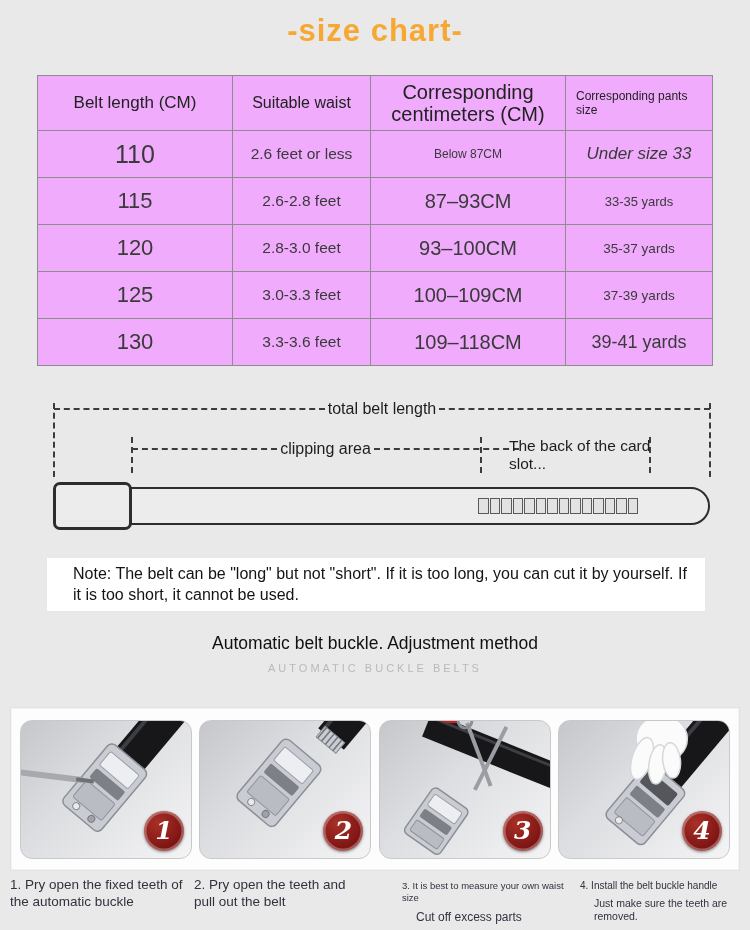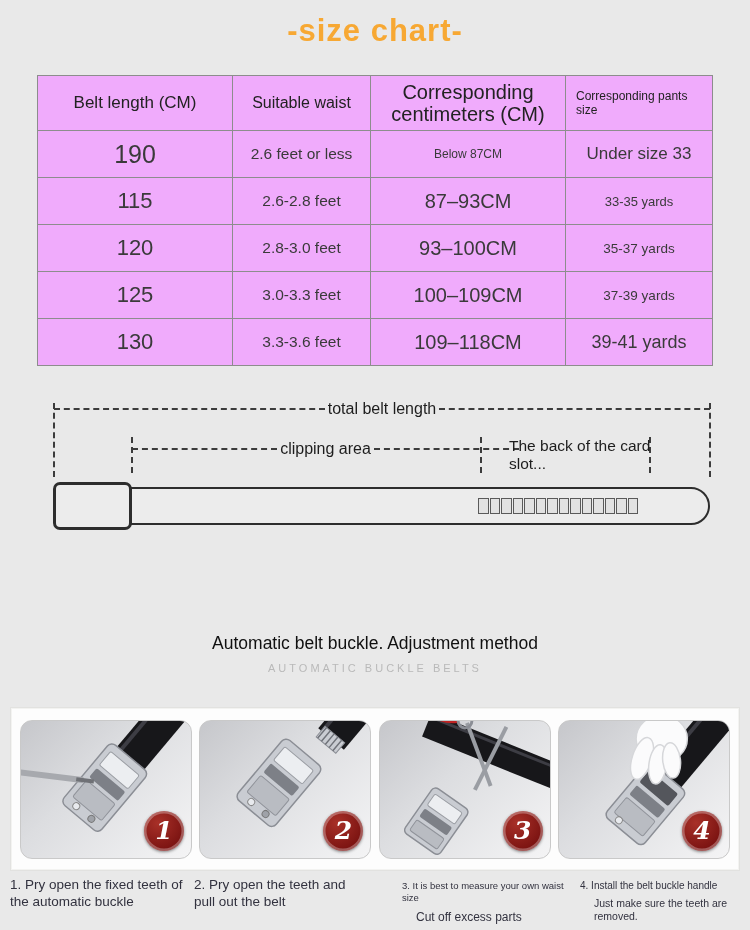--- a/index.html
+++ b/index.html
@@ -21,21 +21,21 @@
   .hc0 { font-size: 17px; }
   .hc1 { font-size: 16px; }
   .hc2 { font-size: 20px; line-height: 1.1; }
   .hc3 { font-size: 12px; text-align: left !important; padding-left: 10px !important; line-height: 1.2; font-weight: 400 !important; }
   .c0 { font-size: 22px; }
   .c1 { font-size: 15.5px; }
   .c2 { font-size: 20px; }
   .c3 { font-size: 14px; }
   .r0 .c0 { font-size: 25px; }
   .r0 .c2 { font-size: 12px; }
-  .r0 .c3 { font-size: 17px; }
+  .r0 .c3 { font-size: 17px; font-style: italic; }
   .r1 .c3 { font-size: 13px; }
   .r2 .c3 { font-size: 13.5px; }
   .r3 .c3 { font-size: 13.5px; }
   .r4 .c3 { font-size: 18px; }
 
   
   .diagram { position: absolute; left: 4px; top: 395px; width: 750px; height: 150px; }
   .tick { position: absolute; border-left: 2px dashed #3c3c3c; width: 0; }
   .dimline { position: absolute; display: flex; align-items: center; color: #1d1d1d; }
   .dimline .dash { flex: 1; border-top: 2px dashed #3c3c3c; height: 0; }
@@ -103,21 +103,21 @@
     <thead>
       <tr>
         <th class="hc0">Belt length (CM)</th>
         <th class="hc1">Suitable waist</th>
         <th class="hc2">Corresponding centimeters (CM)</th>
         <th class="hc3">Corresponding pants size</th>
       </tr>
     </thead>
     <tbody>
       <tr class="r0">
-        <td class="c0">190</td>
+        <td class="c0">110</td>
         <td class="c1">2.6 feet or less</td>
         <td class="c2">Below 87CM</td>
         <td class="c3">Under size 33</td>
       </tr>
       <tr class="r1">
         <td class="c0">115</td>
         <td class="c1">2.6-2.8 feet</td>
         <td class="c2">87–93CM</td>
         <td class="c3">33-35 yards</td>
       </tr>
@@ -172,20 +172,23 @@
         <i></i>
         <i></i>
         <i></i>
         <i></i>
         <i></i>
         <i></i>
         <i></i>
     </div>
   </div>
 
+  <div class="notebox">
+    <p>Note: The belt can be "long" but not "short". If it is too long, you can cut it by yourself. If it is too short, it cannot be used.</p>
+  </div>
 
   <div class="sec-head">Automatic belt buckle. Adjustment method</div>
   <div class="sec-sub">AUTOMATIC BUCKLE BELTS</div>
 
   <div class="panel">
 
     <div class="photo">
       <svg viewBox="0 0 172 139">
         <g transform="rotate(40 86 66)">
           <rect x="69" y="-72" width="36" height="104" fill="#17171a"></rect>

